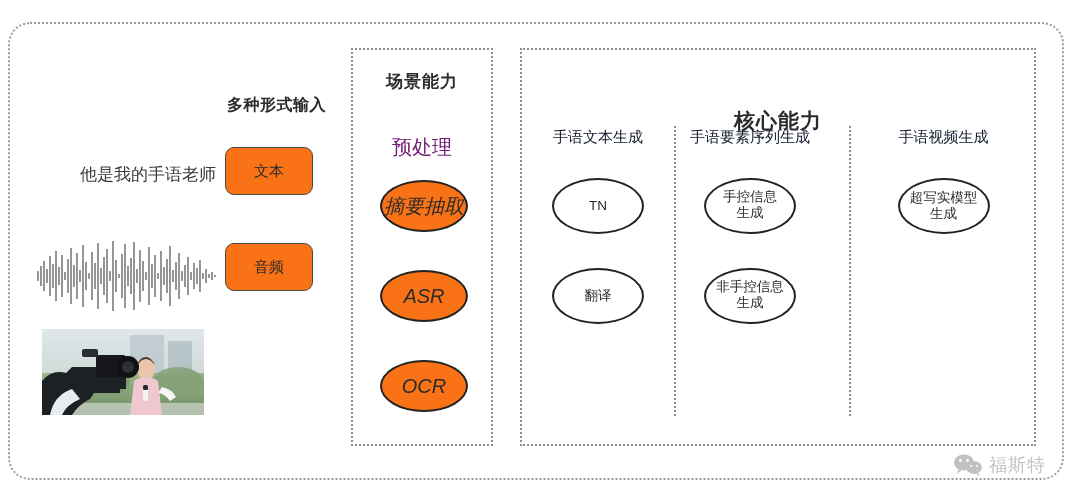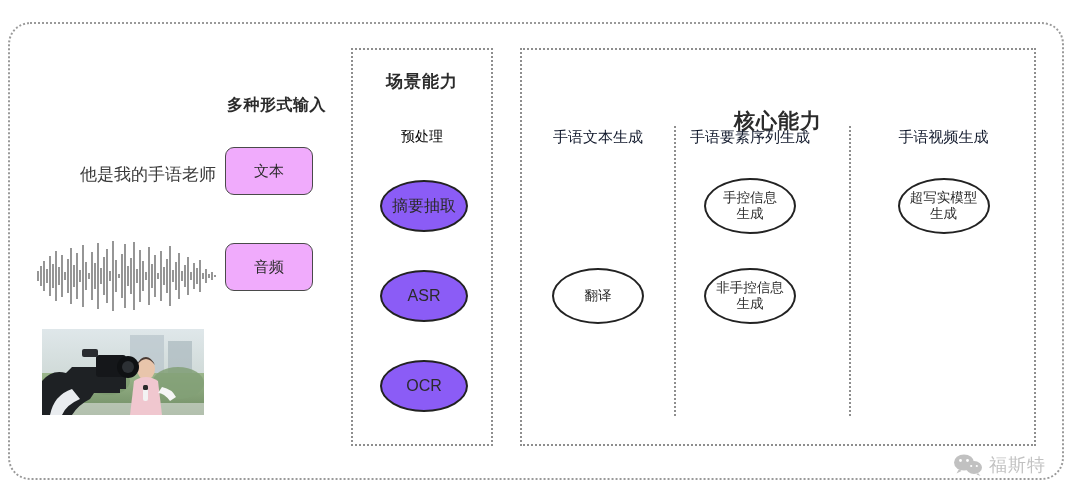--- a/index.html
+++ b/index.html
@@ -79,21 +79,21 @@
     width: 88px;
     height: 48px;
     border: 1.6px solid #4a4a4a;
     border-radius: 9px;
     box-sizing: border-box;
     display: flex;
     align-items: center;
     justify-content: center;
     font-size: 15px;
     color: #2b2b2b;
-    background: #f0abfc;
+    background: #f97316;
   }
 
   
   #waveform {
     position: absolute;
     left: 4px;
     top: 4px;
     width: 186px;
     height: 74px;
   }
@@ -127,41 +127,42 @@
     top: 20px;
     width: 100%;
     text-align: center;
     font-size: 17px;
     font-weight: bold;
     letter-spacing: 1px;
   }
   #scene-sub {
     position: absolute;
     left: 0;
-    top: 78px;
+    top: 84px;
     width: 100%;
     text-align: center;
-    font-size: 14px;
-    color: #000000;
+    font-size: 20px;
+    color: #701a75;
   }
   .scene-node {
     position: absolute;
     left: 27px;
     width: 88px;
     height: 52px;
     border: 2px solid #222;
     border-radius: 50%;
     box-sizing: border-box;
     display: flex;
     align-items: center;
     justify-content: center;
     text-align: center;
-    font-size: 16px;
+    font-size: 20px;
     line-height: 1.15;
-    background: #8b5cf6;
+    background: #f97316;
+    font-style: italic;
   }
   #scene-node-0 { top: 130px; }
   #scene-node-1 { top: 220px; }
   #scene-node-2 { top: 310px; }
 
   
   #core-box {
     position: absolute;
     left: 520px;
     top: 48px;
@@ -193,21 +194,21 @@
   #core-divider-0 { left: 152px; }
   #core-divider-1 { left: 327px; }
 
   .core-col {
     position: absolute;
     top: 78px;
     width: 152px;
     height: 300px;
   }
   #core-col-0 { left: 0px; }
-  #core-col-1 { left: 152px; }
+  #core-col-1 { left: 152px; font-family: Liberation Mono, monospace; }
   #core-col-2 { left: 327px; width: 189px; }
 
   .core-col-title {
     position: absolute;
     left: 0;
     top: 0;
     width: 100%;
     text-align: center;
     font-size: 15px;
     color: #0f172a;
@@ -384,20 +385,21 @@
 </div>
 
 <div id="core-box">
   <div id="core-title">核心能力</div>
 
   <div class="core-divider" id="core-divider-0"></div>
   <div class="core-divider" id="core-divider-1"></div>
 
   <div class="core-col" id="core-col-0">
     <div class="core-col-title">手语文本生成</div>
+    <div class="core-node n0">TN</div>
     <div class="core-node n1">翻译</div>
   </div>
 
   <div class="core-col" id="core-col-1">
     <div class="core-col-title">手语要素序列生成</div>
     <div class="core-node n0">手控信息<br>生成</div>
     <div class="core-node n1">非手控信息<br>生成</div>
   </div>
 
   <div class="core-col" id="core-col-2">

